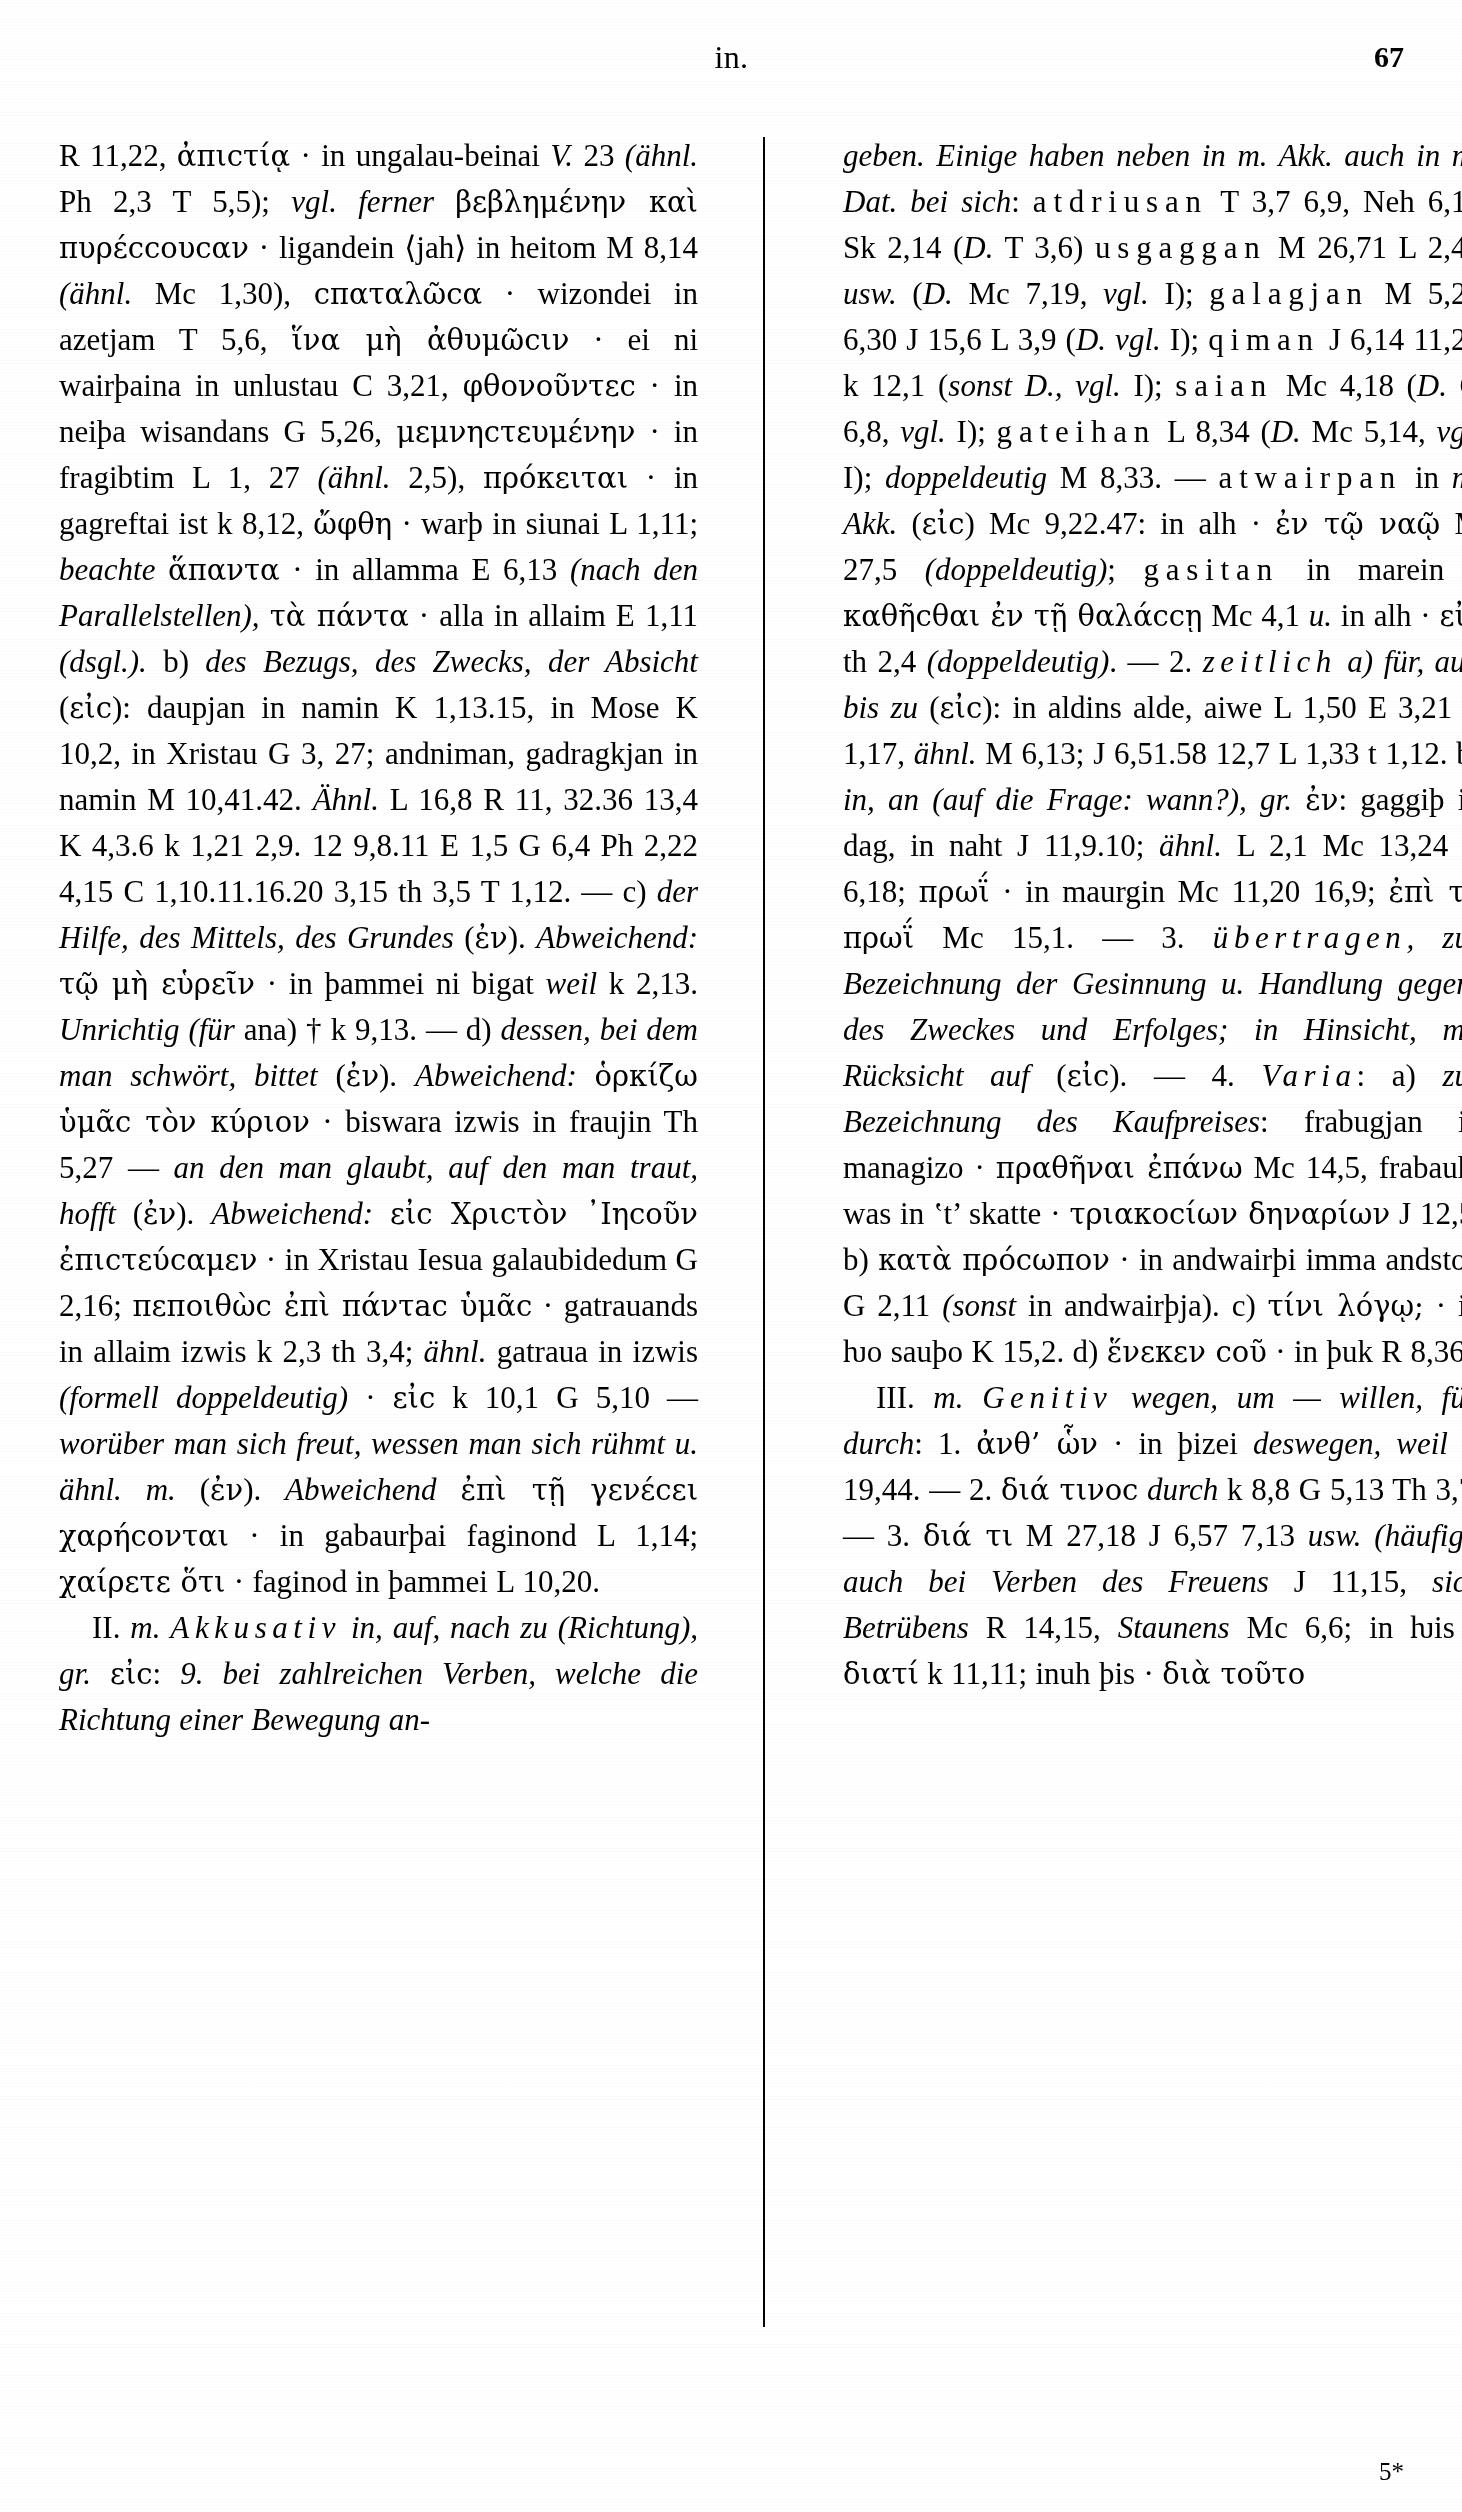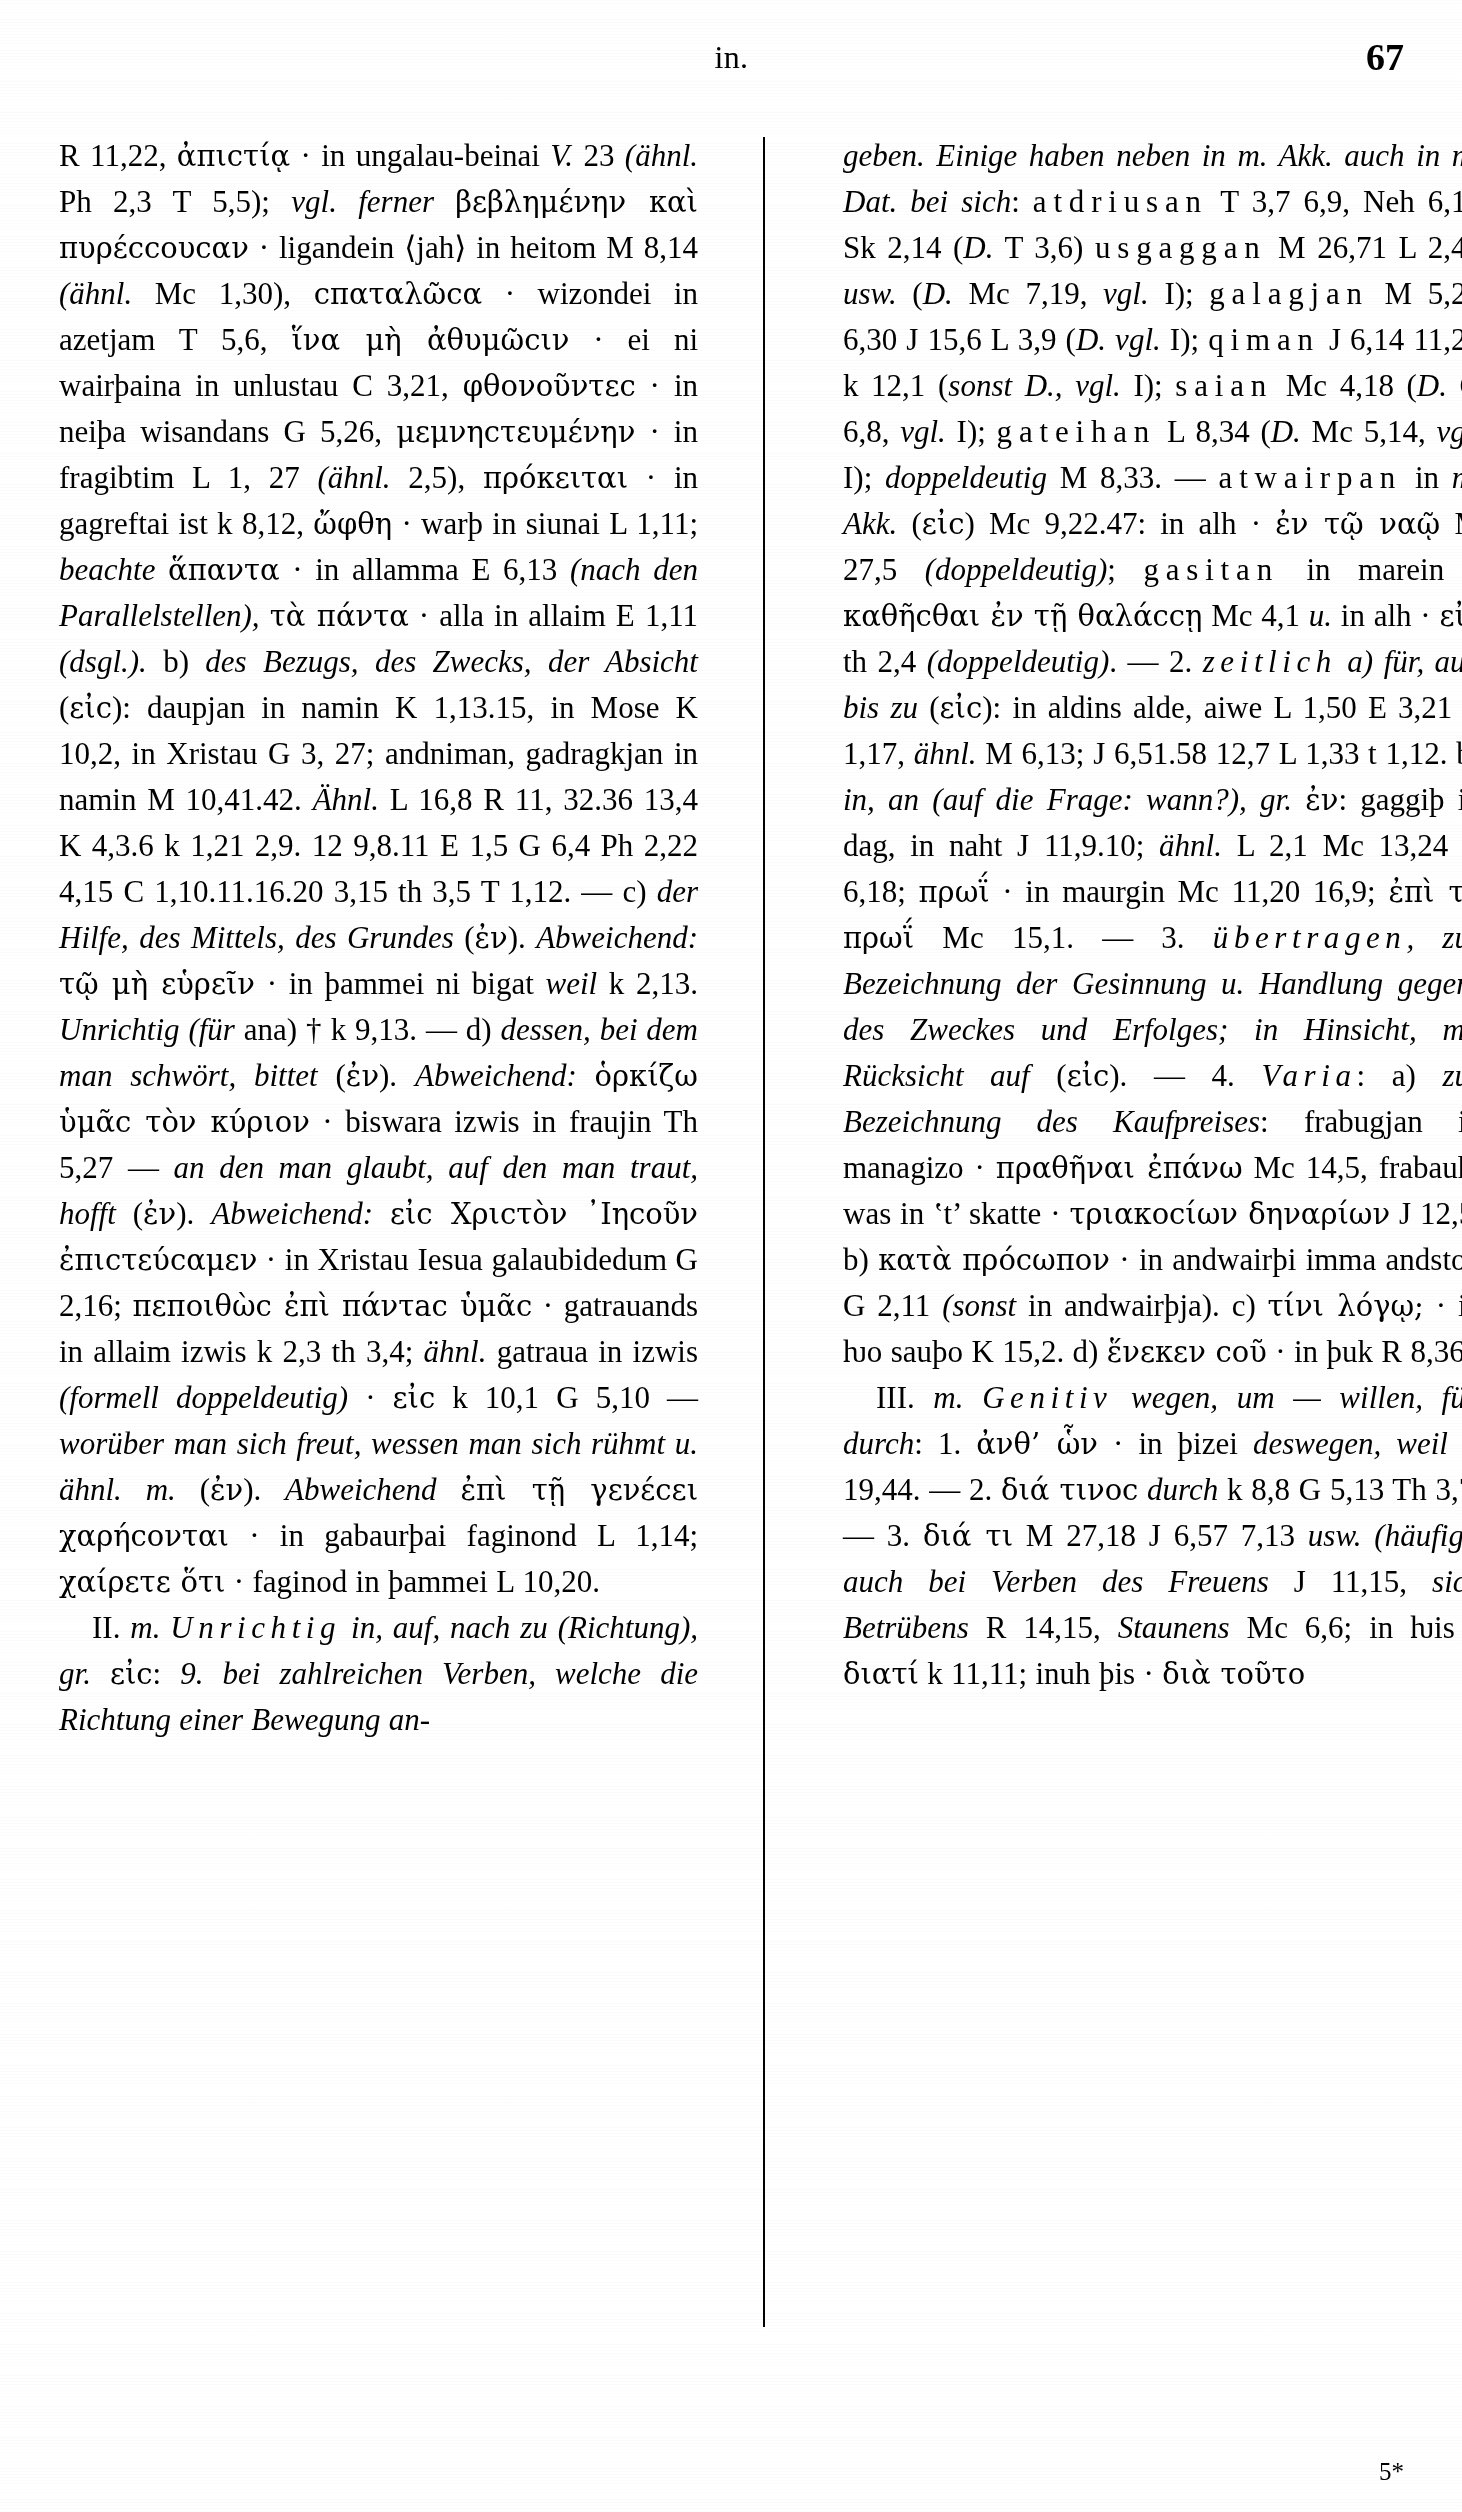--- a/index.html
+++ b/index.html
@@ -41,21 +41,21 @@
     left: 0; right: 0;
     text-align: center;
     font-size: 32px;
     line-height: 38px;
     letter-spacing: 0.3px;
   }
   .runhead-folio {
     position: absolute;
     right: 0;
     top: 0;
-    font-size: 38px;
+    font-size: 30px;
     line-height: 38px;
     font-weight: bold;
   }
 
   
   .columns {
     position: absolute;
     left: 59px;
     top: 133px;
     width: 1346px;
@@ -152,21 +152,21 @@
 
   <div class="runhead">
     <div class="runhead-title">in.</div>
     <div class="runhead-folio">67</div>
   </div>
 
   <div class="columns">
 
     <div class="col dict" id="left-column">
         <p><span>R 11,22, </span><span class="gr">ἀπιcτίᾳ</span><span> · in ungalau-beinai </span><span class="it">V.</span><span> 23 </span><span class="it">(ähnl.</span><span> Ph 2,3 T 5,5); </span><span class="it">vgl. ferner </span><span class="gr">βεβλημένην καὶ πυρέccoυcαν</span><span> · ligandein ⟨jah⟩ in heitom M 8,14 </span><span class="it">(ähnl.</span><span> Mc 1,30), </span><span class="gr">cπαταλῶcα</span><span> · wizondei in azetjam T 5,6, </span><span class="gr">ἵνα μὴ ἀθυμῶcιν</span><span> · ei ni wairþaina in unlustau C 3,21, </span><span class="gr">φθονοῦντεc</span><span> · in neiþa wisandans G 5,26, </span><span class="gr">μεμνηcτευμένην</span><span> · in fragibtim L 1, 27 </span><span class="it">(ähnl.</span><span> 2,5), </span><span class="gr">πρόκειται</span><span> · in gagreftai ist k 8,12, </span><span class="gr">ὤφθη</span><span> · warþ in siunai L 1,11; </span><span class="it">beachte </span><span class="gr">ἅπαντα</span><span> · in allamma E 6,13 </span><span class="it">(nach den Parallelstellen),</span><span> </span><span class="gr">τὰ πάντα</span><span> · alla in allaim E 1,11 </span><span class="it">(dsgl.).</span><span> b) </span><span class="it">des Bezugs, des Zwecks, der Absicht </span><span>(</span><span class="gr">εἰc</span><span>): daupjan in namin K 1,13.15, in Mose K 10,2, in Xristau G 3, 27; andniman, gadragkjan in namin M 10,41.42. </span><span class="it">Ähnl.</span><span> L 16,8 R 11, 32.36  13,4  K 4,3.6  k 1,21  2,9. 12  9,8.11  E 1,5  G 6,4  Ph 2,22 4,15 C 1,10.11.16.20  3,15  th 3,5 T 1,12.  —  c) </span><span class="it">der Hilfe, des Mittels, des Grundes </span><span>(</span><span class="gr">ἐν</span><span>). </span><span class="it">Abweichend: </span><span class="gr">τῷ μὴ εὑρεῖν</span><span> · in þammei ni bigat </span><span class="it">weil</span><span> k 2,13. </span><span class="it">Unrichtig (für </span><span>ana) † k 9,13. — d) </span><span class="it">dessen, bei dem man schwört, bittet </span><span>(</span><span class="gr">ἐν</span><span>). </span><span class="it">Abweichend: </span><span class="gr">ὁρκίζω ὑμᾶc τὸν κύριον</span><span> · biswara izwis in fraujin Th 5,27 — </span><span class="it">an den man glaubt, auf den man traut, hofft </span><span>(</span><span class="gr">ἐν</span><span>). </span><span class="it">Abweichend: </span><span class="gr">εἰc Χριcτὸν ᾽Ιηcοῦν ἐπιcτεύcαμεν</span><span> · in Xristau Iesua galaubidedum G 2,16; </span><span class="gr">πεποιθὼc ἐπὶ πάντac ὑμᾶc</span><span> · gatrauands in allaim izwis k 2,3 th 3,4; </span><span class="it">ähnl.</span><span> gatraua in izwis </span><span class="it">(formell doppeldeutig)</span><span> · </span><span class="gr">εἰc</span><span> k 10,1  G 5,10  — </span><span class="it">worüber man sich freut, wessen man sich rühmt u. ähnl. m. </span><span>(</span><span class="gr">ἐν</span><span>). </span><span class="it">Abweichend </span><span class="gr">ἐπὶ τῇ γενέcει χαρήcονται</span><span> · in gabaurþai faginond L 1,14; </span><span class="gr">χαίρετε ὅτι</span><span> · faginod in þammei L 10,20.</span></p>
-        <p class="indent"><span>II. </span><span class="it">m. </span><span class="spi">Unrichtig</span><span class="it"> in, auf, nach zu (Richtung), gr. </span><span class="gr">εἰc</span><span>: </span><span class="it">9. bei zahlreichen Verben, welche die Richtung einer Bewegung an-</span></p>
+        <p class="indent"><span>II. </span><span class="it">m. </span><span class="spi">Akkusativ</span><span class="it"> in, auf, nach zu (Richtung), gr. </span><span class="gr">εἰc</span><span>: </span><span class="it">9. bei zahlreichen Verben, welche die Richtung einer Bewegung an-</span></p>
       </div>
 
     <div class="gutter"></div>
 
     <div class="col-right dict" id="right-column">
         <p><span class="it">geben. Einige haben neben in m. Akk. auch in m. Dat. bei sich</span><span>: </span><span class="sp">atdriusan</span><span> T 3,7  6,9, Neh 6,16  Sk 2,14 (</span><span class="it">D.</span><span> T 3,6) </span><span class="sp">usgaggan</span><span> M 26,71  L 2,42 </span><span class="it">usw.</span><span> (</span><span class="it">D.</span><span> Mc 7,19, </span><span class="it">vgl.</span><span> I); </span><span class="sp">galagjan</span><span> M 5,25  6,30  J 15,6  L 3,9 (</span><span class="it">D. vgl.</span><span> I); </span><span class="sp">qiman</span><span> J 6,14  11,27 k 12,1 (</span><span class="it">sonst D., vgl.</span><span> I); </span><span class="sp">saian</span><span> Mc 4,18 (</span><span class="it">D.</span><span> G 6,8, </span><span class="it">vgl.</span><span> I); </span><span class="sp">gateihan</span><span> L 8,34 (</span><span class="it">D.</span><span> Mc 5,14, </span><span class="it">vgl.</span><span> I); </span><span class="it">doppeldeutig</span><span> M 8,33. — </span><span class="sp">atwairpan</span><span> in </span><span class="it">m. Akk.</span><span> (</span><span class="gr">εἰc</span><span>) Mc 9,22.47: in alh · </span><span class="gr">ἐν τῷ ναῷ</span><span> M 27,5 </span><span class="it">(doppeldeutig)</span><span>; </span><span class="sp">gasitan</span><span> in marein · </span><span class="gr">καθῆcθαι ἐν τῇ θαλάccῃ</span><span> Mc 4,1 </span><span class="it">u.</span><span> in alh · </span><span class="gr">εἰc</span><span> th 2,4 </span><span class="it">(doppeldeutig)</span><span>. — 2. </span><span class="spi">zeitlich</span><span class="it"> a) für, auf, bis zu </span><span>(</span><span class="gr">εἰc</span><span>): in aldins alde, aiwe L 1,50  E 3,21  T 1,17, </span><span class="it">ähnl.</span><span> M 6,13; J 6,51.58  12,7  L 1,33  t 1,12. b) </span><span class="it">in, an (auf die Frage: wann?), gr. </span><span class="gr">ἐν</span><span>: gaggiþ in dag, in naht J 11,9.10; </span><span class="it">ähnl.</span><span> L 2,1 Mc 13,24  E 6,18; </span><span class="gr">πρωΐ</span><span> · in maurgin Mc 11,20 16,9; </span><span class="gr">ἐπὶ τὸ πρωΐ</span><span> Mc 15,1. — 3. </span><span class="spi">übertragen</span><span class="it">, zur Bezeichnung der Gesinnung u. Handlung gegen; des Zweckes und Erfolges; in Hinsicht, mit Rücksicht auf </span><span>(</span><span class="gr">εἰc</span><span>). — 4. </span><span class="spi">Varia</span><span>: a) </span><span class="it">zur Bezeichnung des Kaufpreises</span><span>: frabugjan in managizo · </span><span class="gr">πραθῆναι ἐπάνω</span><span> Mc 14,5, frabauht was in ‛t’ skatte · </span><span class="gr">τριακοcίων δηναρίων</span><span> J 12,5. b) </span><span class="gr">κατὰ πρόcωπον</span><span> · in andwairþi imma andstoþ G 2,11 </span><span class="it">(sonst</span><span> in andwairþja). c) </span><span class="gr">τίνι λόγῳ;</span><span> · in ƕo sauþo K 15,2. d) </span><span class="gr">ἕνεκεν coῦ</span><span> · in þuk R 8,36.</span></p>
         <p class="indent"><span>III. </span><span class="it">m. </span><span class="spi">Genitiv</span><span class="it"> wegen, um — willen, für, durch</span><span>: 1. </span><span class="gr">ἀνθ’ ὧν</span><span> · in þizei </span><span class="it">deswegen, weil</span><span> L 19,44. — 2. </span><span class="gr">διά τινοc</span><span> </span><span class="it">durch</span><span> k 8,8  G 5,13  Th 3,7.  —  3. </span><span class="gr">διά τι</span><span> M 27,18  J 6,57  7,13 </span><span class="it">usw. (häufig), auch bei Verben des Freuens</span><span> J 11,15, </span><span class="it">sich Betrübens</span><span> R 14,15, </span><span class="it">Staunens</span><span> Mc 6,6; in ƕis · </span><span class="gr">διατί</span><span> k 11,11; inuh þis · </span><span class="gr">διὰ τοῦτο</span></p>
       </div>
 
   </div>

